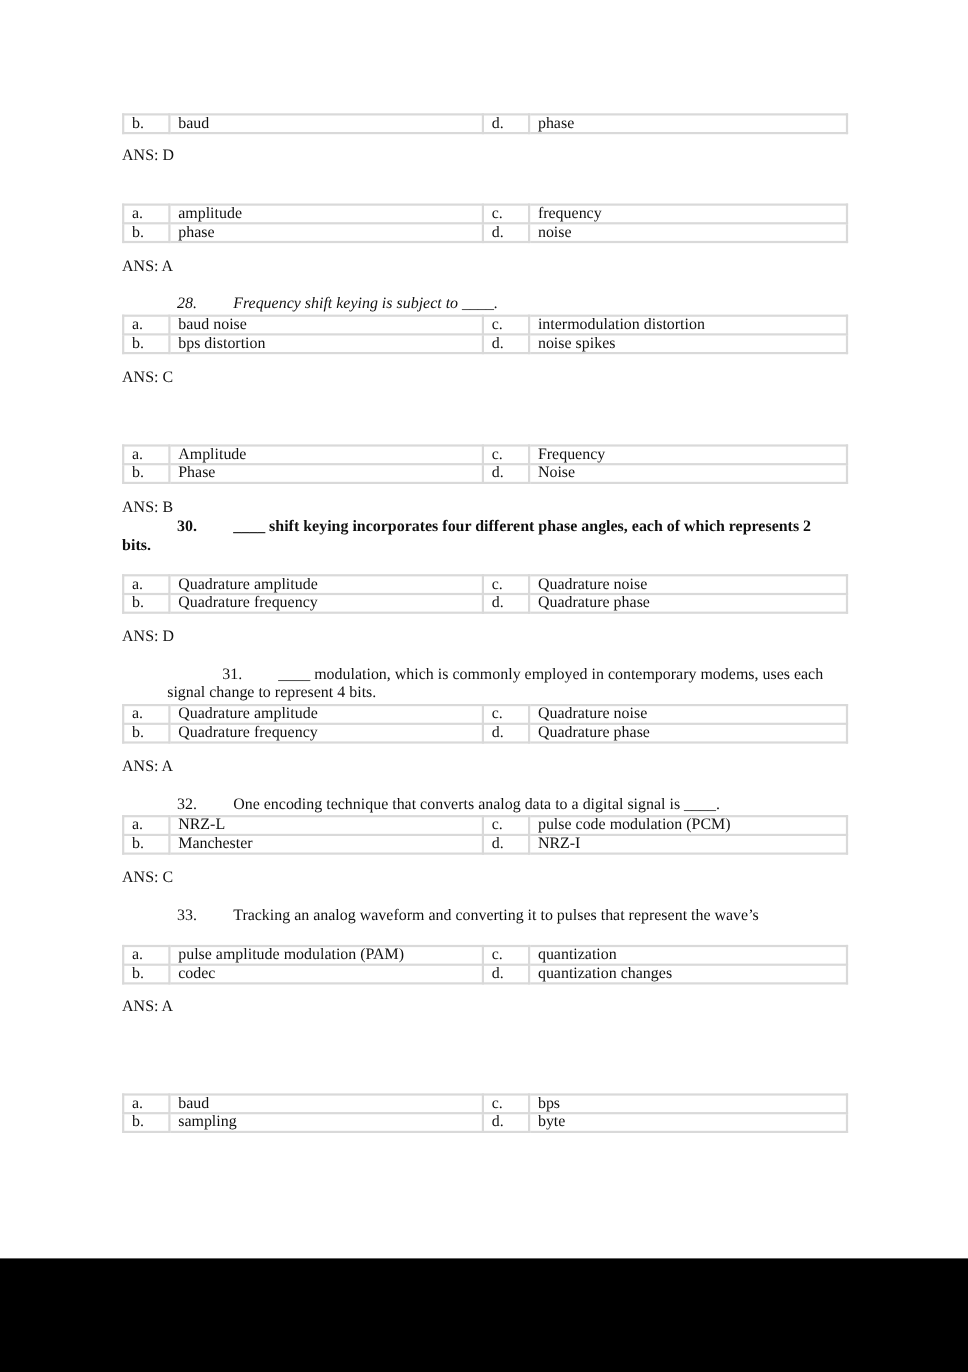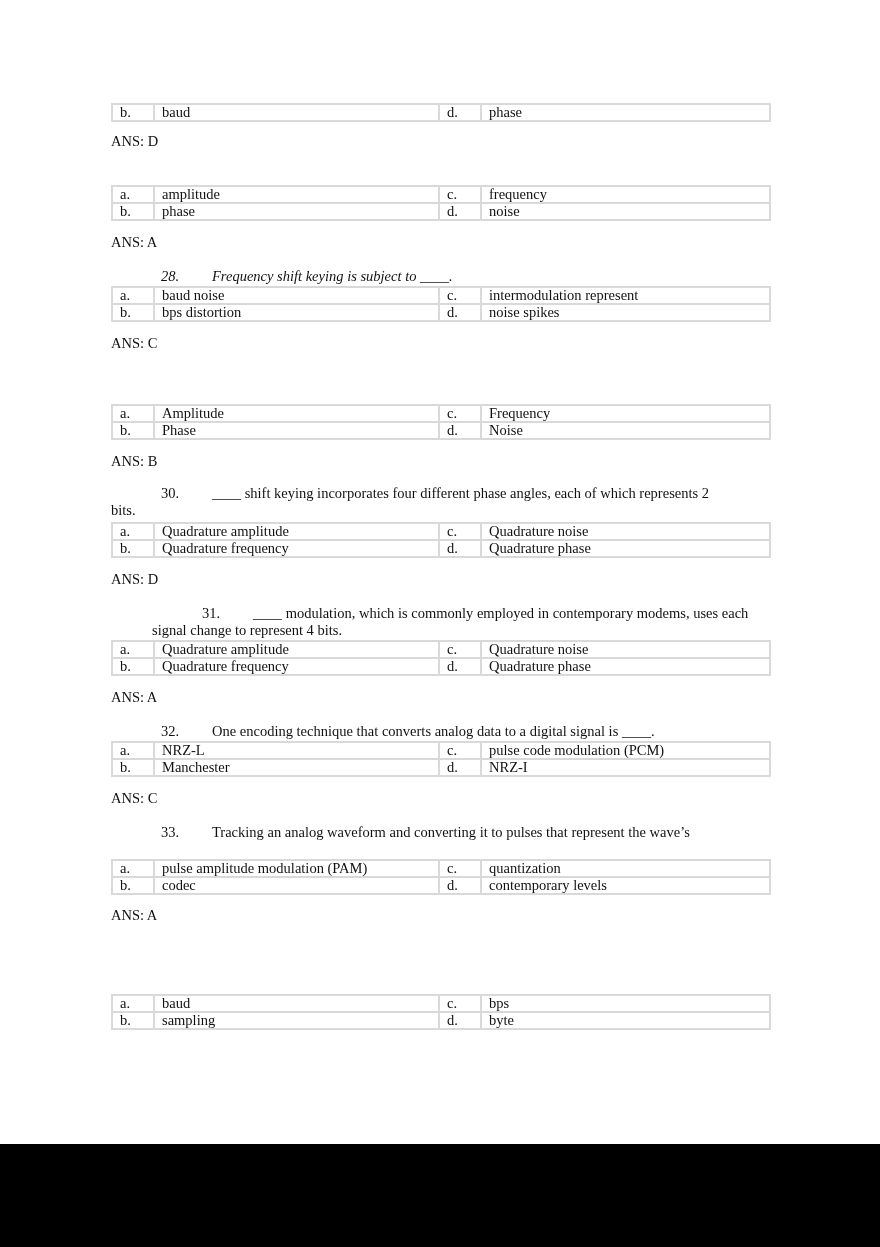--- a/index.html
+++ b/index.html
@@ -57,21 +57,21 @@
   <div class="ans" style="top:234px;">ANS:  A</div>
 
   <div class="block qtext" style="top:268px;font-style:italic;"><span class="qnum">28.</span><span>Frequency shift keying is subject to ____.</span></div>
   <div class="block" style="top:286px;">
     <table class="opts">
       <tbody>
           <tr>
             <td class="l">a.</td>
             <td class="t1">baud noise</td>
             <td class="l2">c.</td>
-            <td>intermodulation represent</td>
+            <td>intermodulation distortion</td>
           </tr>
       <tr>
             <td class="l">b.</td>
             <td class="t1">bps distortion</td>
             <td class="l2">d.</td>
             <td>noise spikes</td>
           </tr>
     </tbody>
       </table>
   </div>
@@ -90,21 +90,21 @@
             <td class="l">b.</td>
             <td class="t1">Phase</td>
             <td class="l2">d.</td>
             <td>Noise</td>
           </tr>
     </tbody>
       </table>
   </div>
   <div class="ans" style="top:453px;">ANS:  B</div>
 
-  <div class="block qtext" style="top:485px;"><span class="qnum">30.</span><span>____ shift keying incorporates four different phase angles, each of which represents 2</span><br><span>bits.</span></div>
+  <div class="block qtext" style="top:471px;font-weight:bold;"><span class="qnum">30.</span><span>____ shift keying incorporates four different phase angles, each of which represents 2</span><br><span>bits.</span></div>
   <div class="block" style="top:522px;">
     <table class="opts">
       <tbody>
           <tr>
             <td class="l">a.</td>
             <td class="t1">Quadrature amplitude</td>
             <td class="l2">c.</td>
             <td>Quadrature noise</td>
           </tr>
       <tr>
@@ -167,21 +167,21 @@
           <tr>
             <td class="l">a.</td>
             <td class="t1">pulse amplitude modulation (PAM)</td>
             <td class="l2">c.</td>
             <td>quantization</td>
           </tr>
       <tr>
             <td class="l">b.</td>
             <td class="t1">codec</td>
             <td class="l2">d.</td>
-            <td>contemporary levels</td>
+            <td>quantization changes</td>
           </tr>
     </tbody>
       </table>
   </div>
   <div class="ans" style="top:907px;">ANS:  A</div>
 
   <div class="block" style="top:994px;">
     <table class="opts">
       <tbody>
           <tr>

